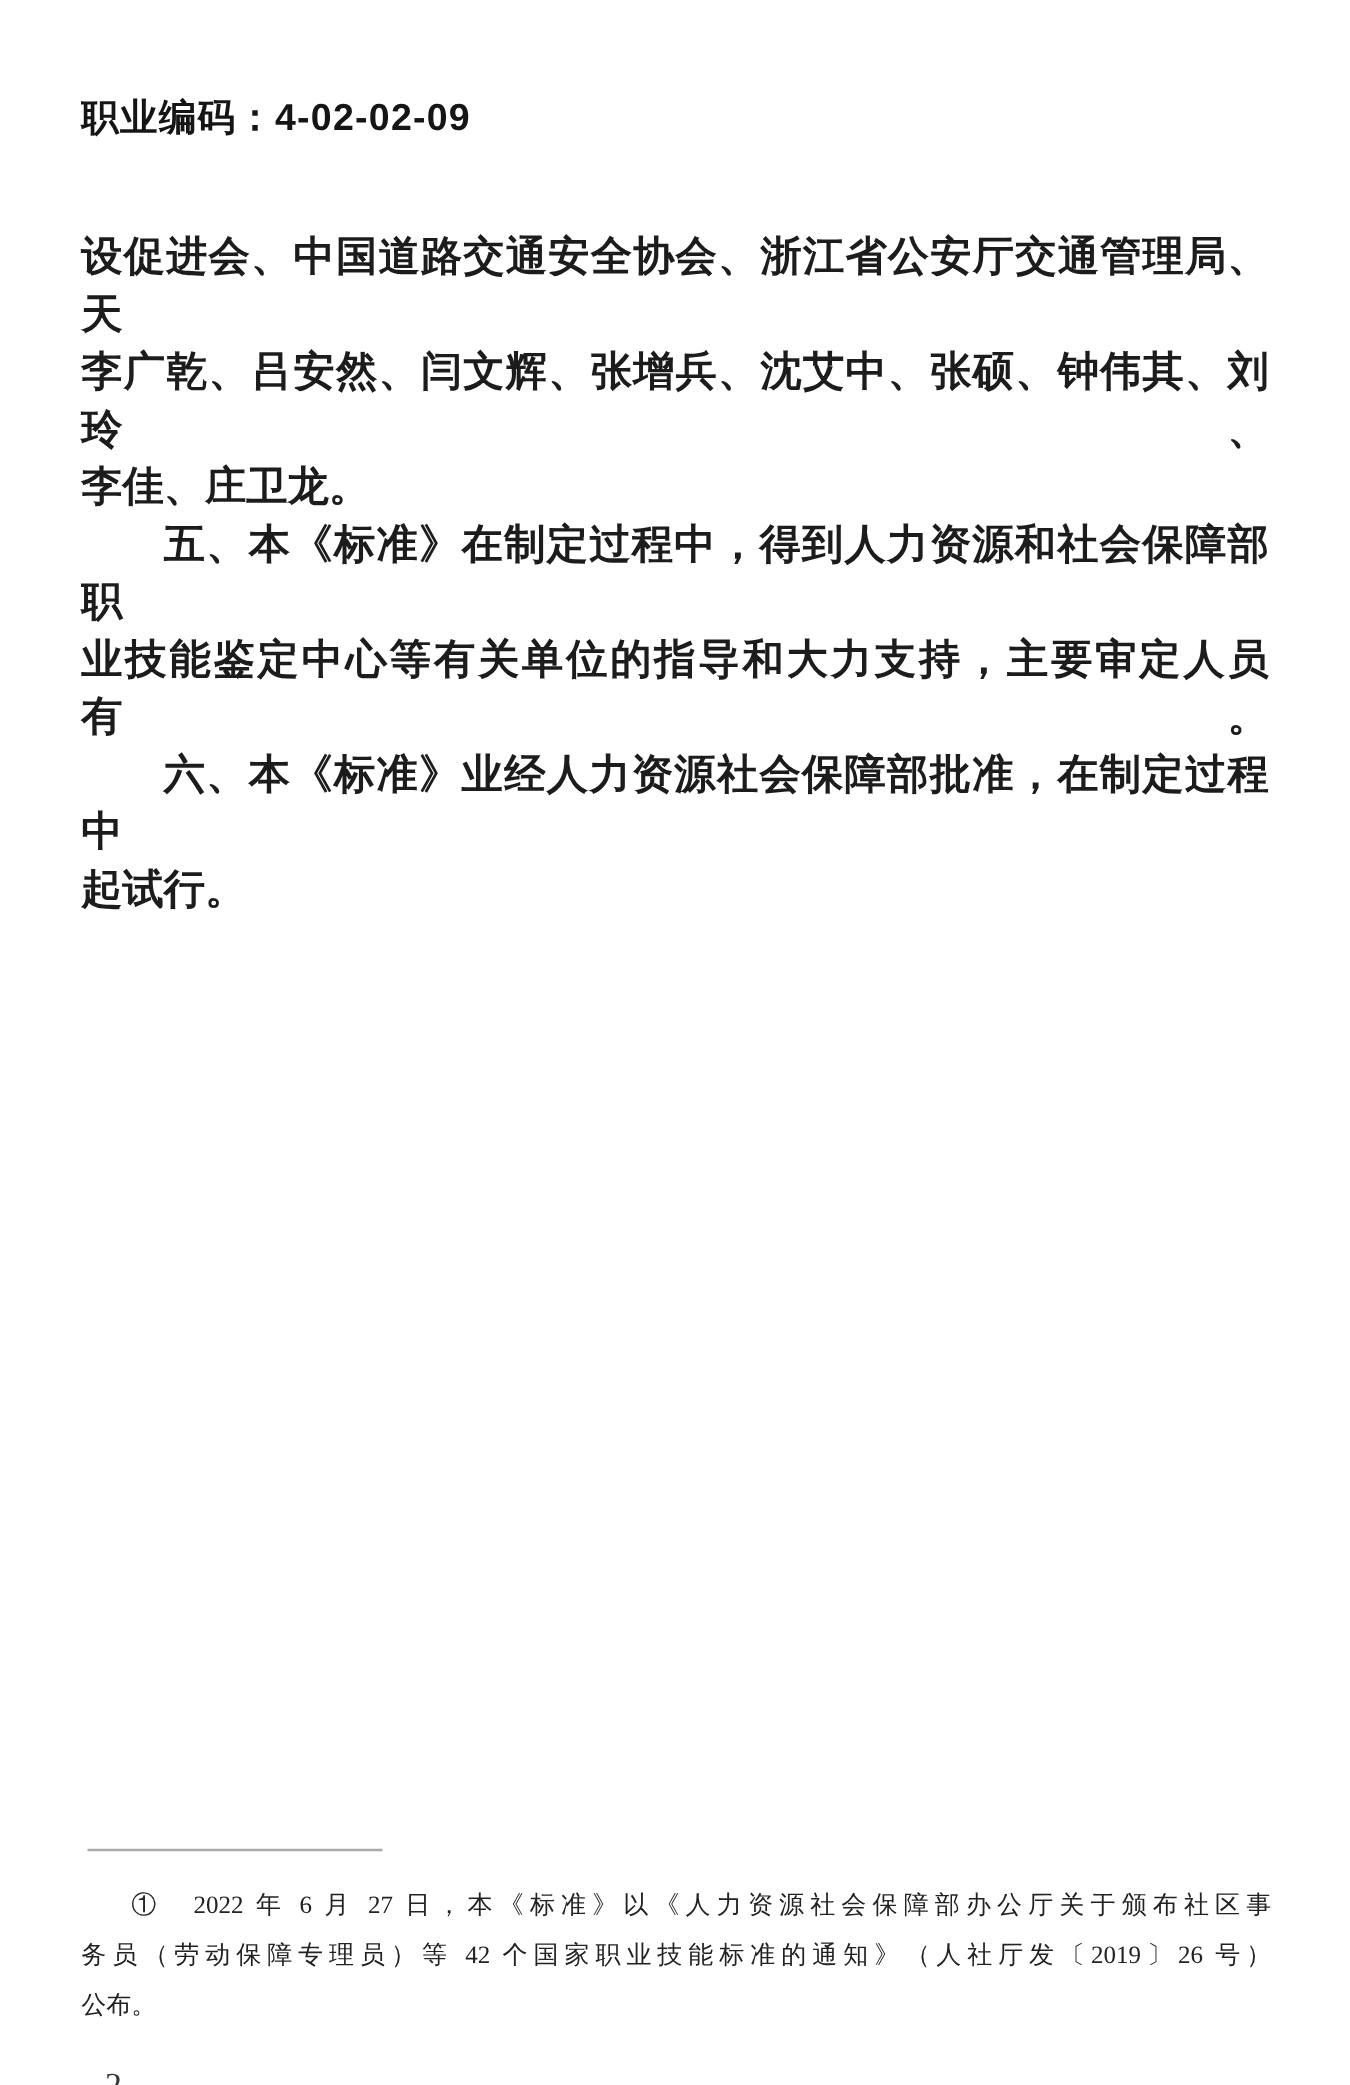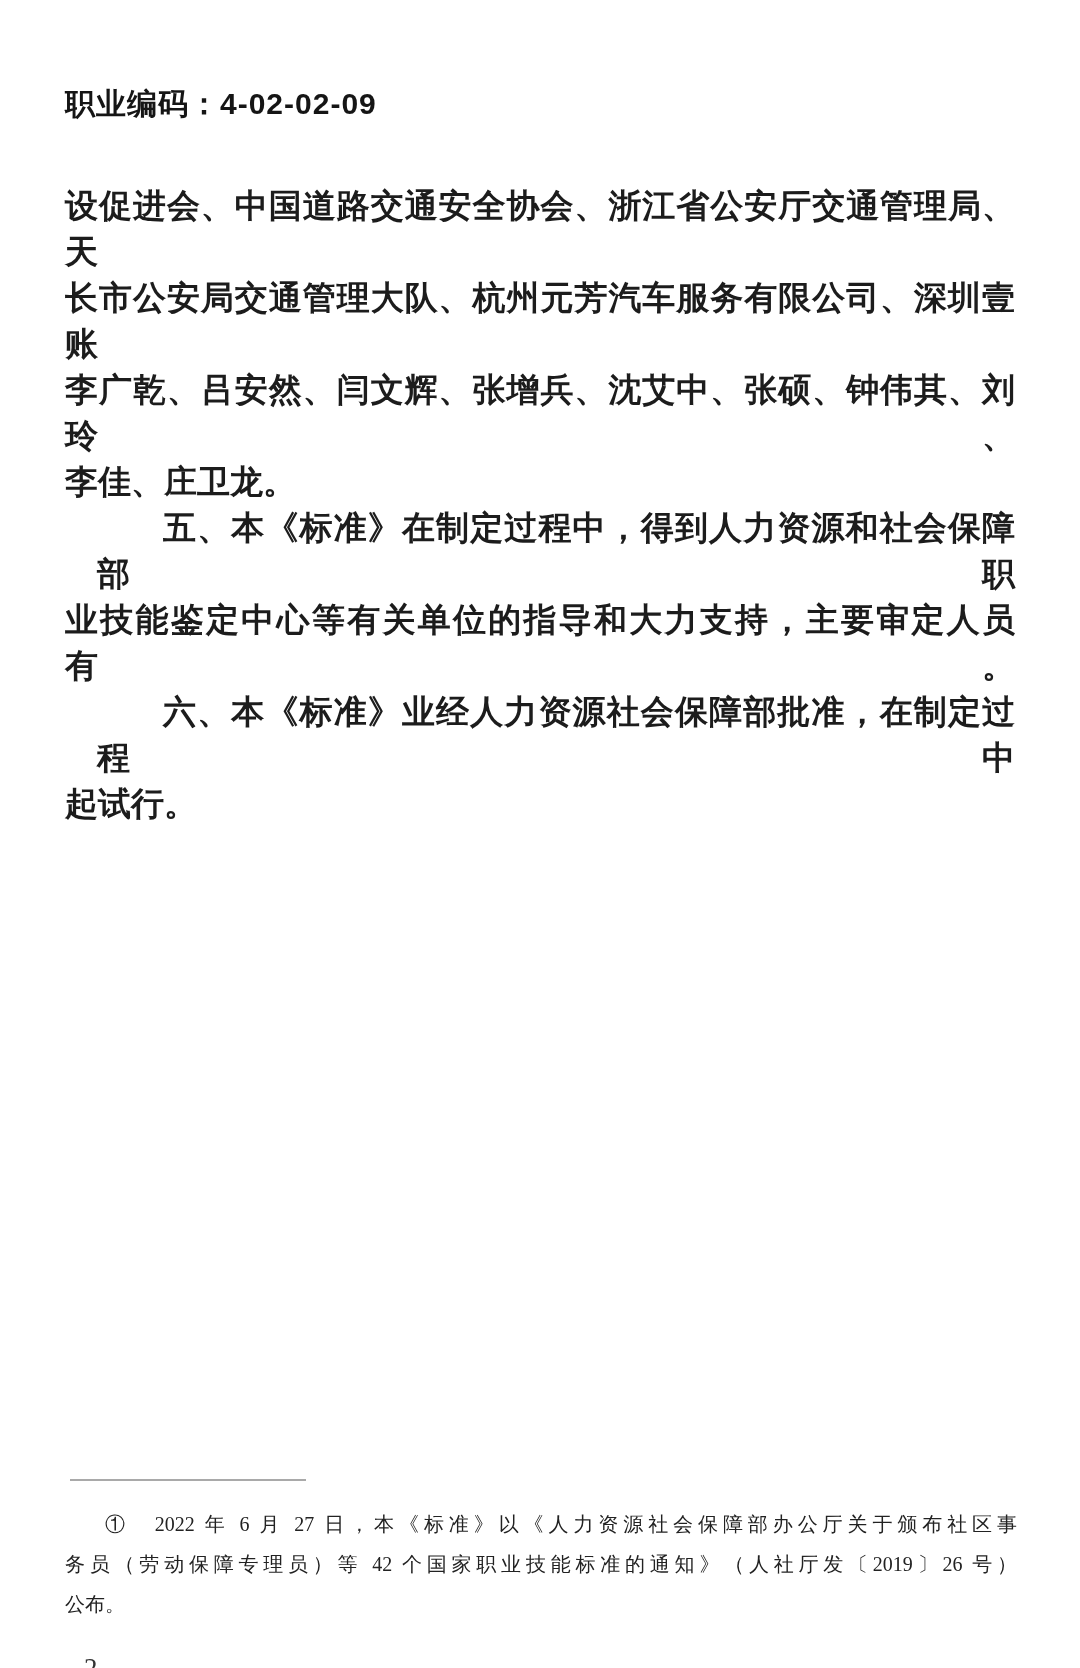--- a/index.html
+++ b/index.html
@@ -11,21 +11,21 @@
     font-family: "Liberation Serif", "DejaVu Serif", serif;
     color: #1c1c1c;
   }
   .page {
     position: absolute;
     inset: 0;
     background: #fff;
   }
   .doc-header {
     position: absolute;
-    top: 84px; left: 65px;
+    top: 74px; left: 65px;
     font-family: "Liberation Sans", "DejaVu Sans", sans-serif;
     font-weight: 700;
     font-size: 30px;
     letter-spacing: 1px;
     color: #151515;
   }
   .doc-body {
     position: absolute;
     top: 183px; left: 65px;
     width: 950px;
@@ -35,21 +35,21 @@
     line-height: 46px;
     white-space: nowrap;
     color: #1c1c1c;
     font-weight: bold;
   }
   .line.full {
     white-space: normal;
     text-align: justify;
     text-align-last: justify;
   }
-  .line.indent { text-indent: 2em; margin-left: 32px; }
+  .line.indent { text-indent: 2em; }
   .footnote-divider {
     position: absolute;
     top: 1479px; left: 70px;
     width: 236px; height: 2px;
     background: #a9a9a9;
   }
   .doc-footnote {
     position: absolute;
     top: 1504px; left: 65px;
     width: 952px;
@@ -77,21 +77,20 @@
 <body>
 
 <div class="page">
 
   <div class="doc-header">职业编码：4-02-02-09</div>
 
   <div class="doc-body">
 
     <div>
       <div class="line full">设促进会、中国道路交通安全协会、浙江省公安厅交通管理局、天</div>
-      <div class="line full">长市公安局交通管理大队、杭州元芳汽车服务有限公司、深圳壹账</div>
       <div class="line full">李广乾、吕安然、闫文辉、张增兵、沈艾中、张硕、钟伟其、刘玲、</div>
       <div class="line">李佳、庄卫龙。</div>
     </div>
 
     <div>
       <div class="line full indent">五、本《标准》在制定过程中，得到人力资源和社会保障部职</div>
       <div class="line full">业技能鉴定中心等有关单位的指导和大力支持，主要审定人员有。</div>
     </div>
 
     <div>

